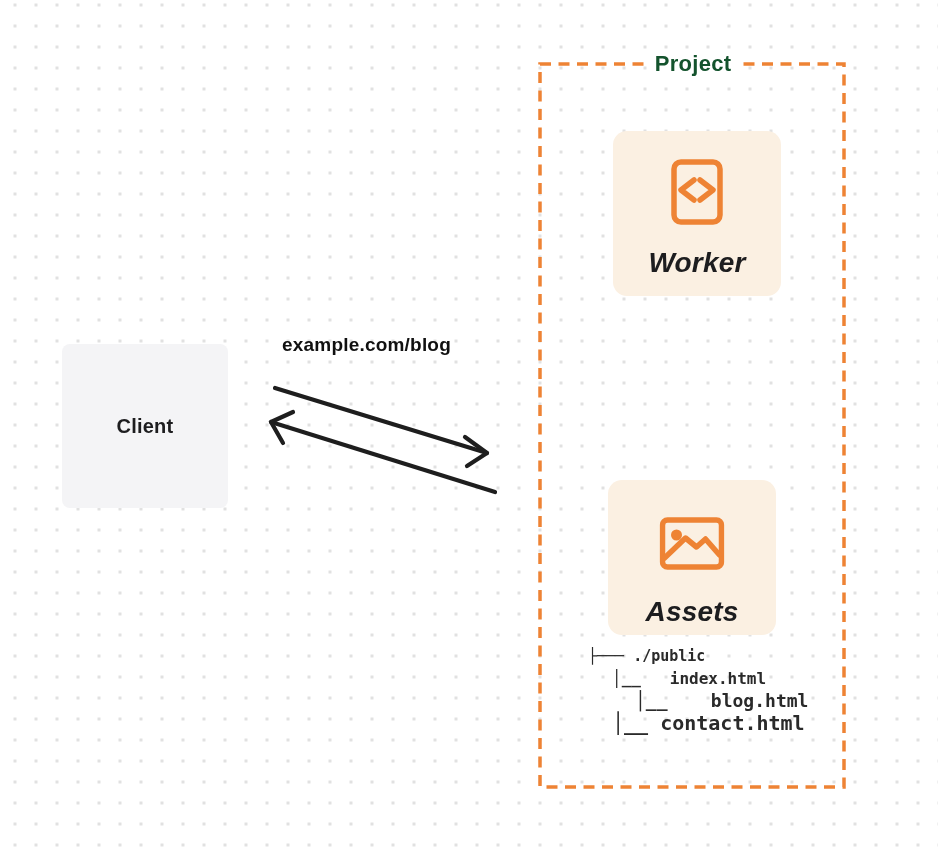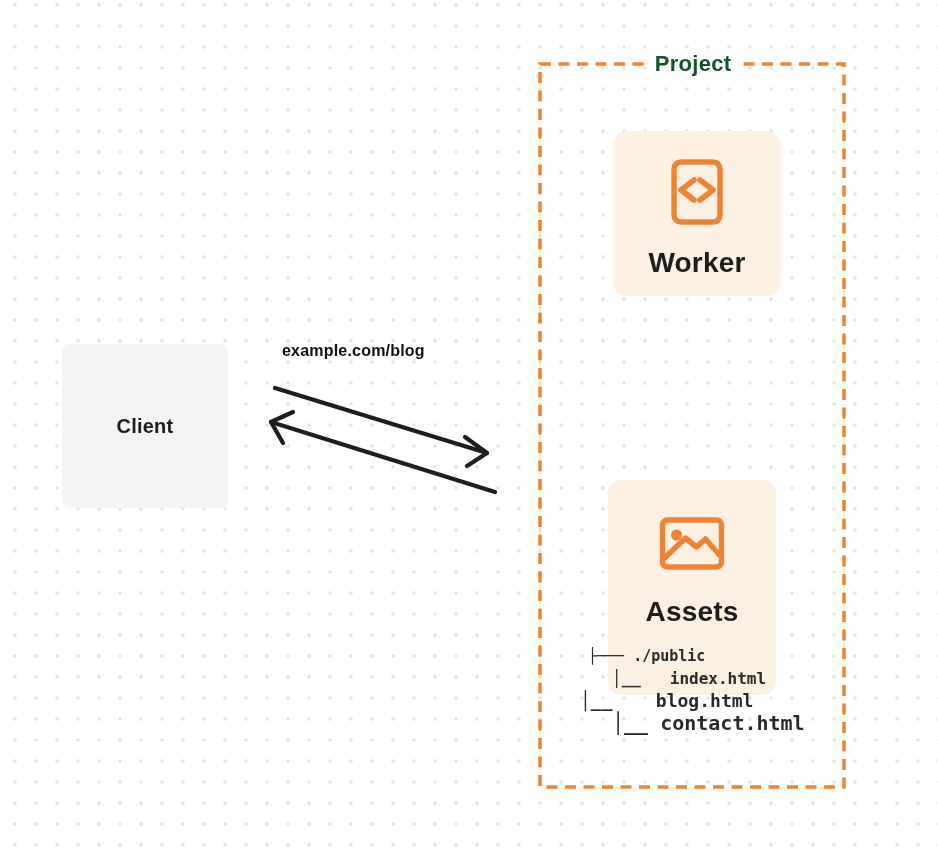--- a/index.html
+++ b/index.html
@@ -34,22 +34,22 @@
     z-index: 0;
   }
   .client-box .node-label {
     font-size: 20px;
     font-weight: 700;
     color: #1d1d1f;
     letter-spacing: 0.2px;
   }
   .request-label {
     position: absolute;
-    left: 282px; top: 342px;
-    font-size: 16px;
+    left: 282px; top: 334px;
+    font-size: 19px;
     font-weight: 700;
     color: #101010;
     letter-spacing: 0.2px;
     z-index: 2;
   }
   .project-label {
     position: absolute;
     left: 693px; top: 51px;
     transform: translateX(-50%);
     font-size: 22px;
@@ -63,51 +63,52 @@
     white-space: nowrap;
   }
   .card {
     position: absolute;
     width: 168px;
     background: #fbf0e2;
     border-radius: 14px;
     z-index: 0;
   }
   .card-worker { left: 613px; top: 131px; height: 165px; }
-  .card-assets { left: 608px; top: 480px; height: 215px; }
+  .card-assets { left: 608px; top: 480px; height: 155px; }
   .card .icon-wrap {
     position: absolute;
     left: 50%;
     transform: translateX(-50%);
   }
   .card-worker .icon-wrap { top: 28px; }
   .card-assets .icon-wrap { top: 37px; }
   .card .card-label {
     position: absolute;
     top: 117px;
     left: 0; right: 0;
     text-align: center;
     font-size: 28px;
     font-weight: 700;
     color: #1d1d1f;
     line-height: 30px;
     letter-spacing: 0.2px;
+    font-style: italic;
   }
   .tree-line {
     position: absolute;
     font-family: "DejaVu Sans Mono", monospace;
     font-weight: 700;
     color: #2a2a2a;
     line-height: 1;
     white-space: pre;
     z-index: 2;
   }
   .tree-root  { left: 588px; top: 649px; font-size: 15px; }
   .tree-file0 { left: 612px; top: 671px; font-size: 16px; }
-  .tree-file1 { left: 580px; top: 692px; font-size: 18px; }
+  .tree-file1 { left: 635px; top: 692px; font-size: 18px; }
   .tree-file2 { left: 612px; top: 713px; font-size: 20px; }
 </style>
 </head>
 <body>
 
 <div class="stage">
 
   <svg class="overlay" width="938" height="860" viewBox="0 0 938 860">
     <rect x="540" y="64" width="304" height="723" fill="none" stroke="#ee8334" stroke-width="3.5" stroke-dasharray="11 7.5"></rect>
     <g stroke="#1e1e1e" stroke-width="4.2" fill="none" stroke-linecap="round" stroke-linejoin="round">

